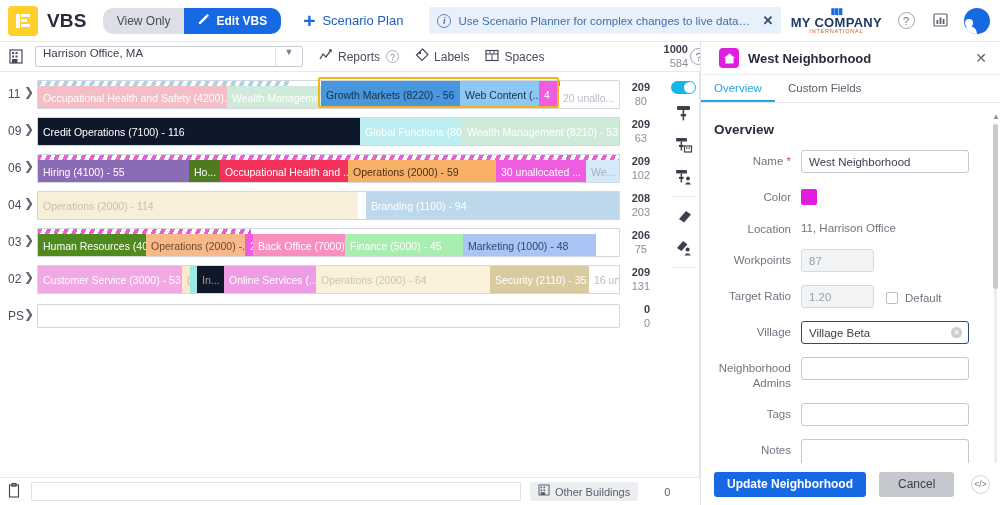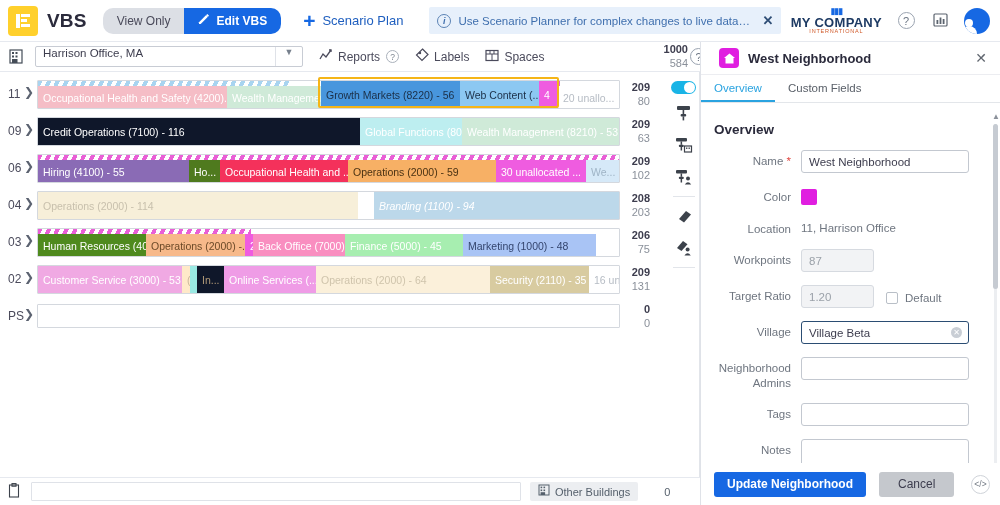--- a/index.html
+++ b/index.html
@@ -135,21 +135,21 @@
     display: flex; align-items: center;
     font-size: 10.5px; padding-left: 5px;
     white-space: nowrap; overflow: hidden;
     cursor: pointer;
   }
   .seg-bar.full { top: 0; height: 28px; }
   .sel-box {
     position: absolute; top: 1px; height: 31px;
     border: 2px solid #f5b517; border-radius: 2px; z-index: 5; pointer-events: none;
   }
-  .counter { position: absolute; right: 18px; text-align: right; line-height: 1.3; }
+  .counter { position: absolute; right: 18px; text-align: center; line-height: 1.3; }
   .counter .a { font-size: 11px; font-weight: bold; color: #3d3d4e; }
   .counter .b { font-size: 11px; color: #8a909a; }
 
   
   #rail {
     position: absolute; left: 668px; top: 72px; width: 32px; height: 405px;
     background: #fff; border-right: 1px solid #e2e5ea;
     display: flex; flex-direction: column; align-items: center;
   }
   #toggle-pill {
@@ -431,21 +431,21 @@
         <div class="a">209</div>
         <div class="b">102</div>
       </div>
     </div>
     <div class="row" style="top: 115px;">
       <div class="row-label">04</div>
       <div class="row-chev">❯</div>
       <div class="track">
         <div class="hatch" style="left: 0px; width: 165px; background: repeating-linear-gradient(115deg, rgb(154, 233, 227) 0px, rgb(154, 233, 227) 4px, rgba(255, 255, 255, 0.65) 4px, rgba(255, 255, 255, 0.65) 8px);"></div>
         <div class="seg-bar full" style="left: 0px; width: 320px; background: rgb(247, 239, 217); color: rgb(200, 192, 173);">Operations (2000) - 114</div>
-        <div class="seg-bar full" style="left: 336px; width: 263px; background: rgb(188, 216, 234); color: rgb(255, 255, 255); font-style: italic;">Branding (1100) - 94</div>
+        <div class="seg-bar full" style="left: 328px; width: 263px; background: rgb(188, 216, 234); color: rgb(255, 255, 255);">Branding (1100) - 94</div>
       </div>
       <div class="counter" style="top: 4px;">
         <div class="a">208</div>
         <div class="b">203</div>
       </div>
     </div>
     <div class="row" style="top: 152px;">
       <div class="row-label">03</div>
       <div class="row-chev">❯</div>
       <div class="track">

